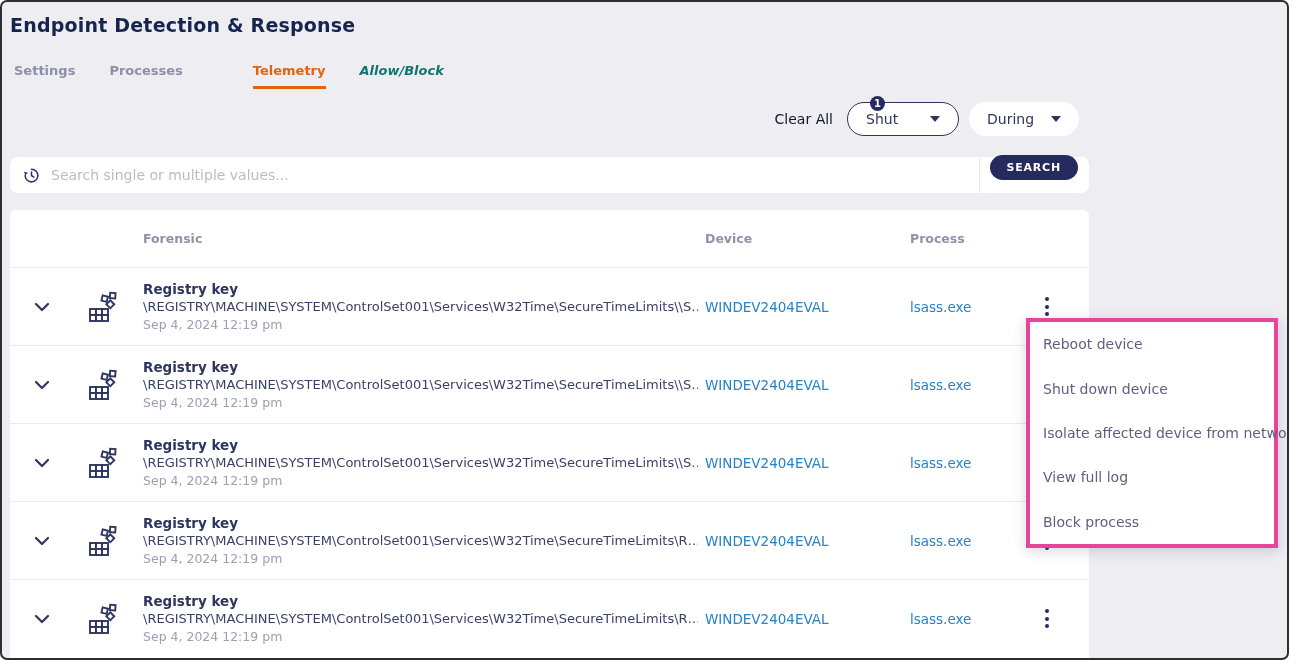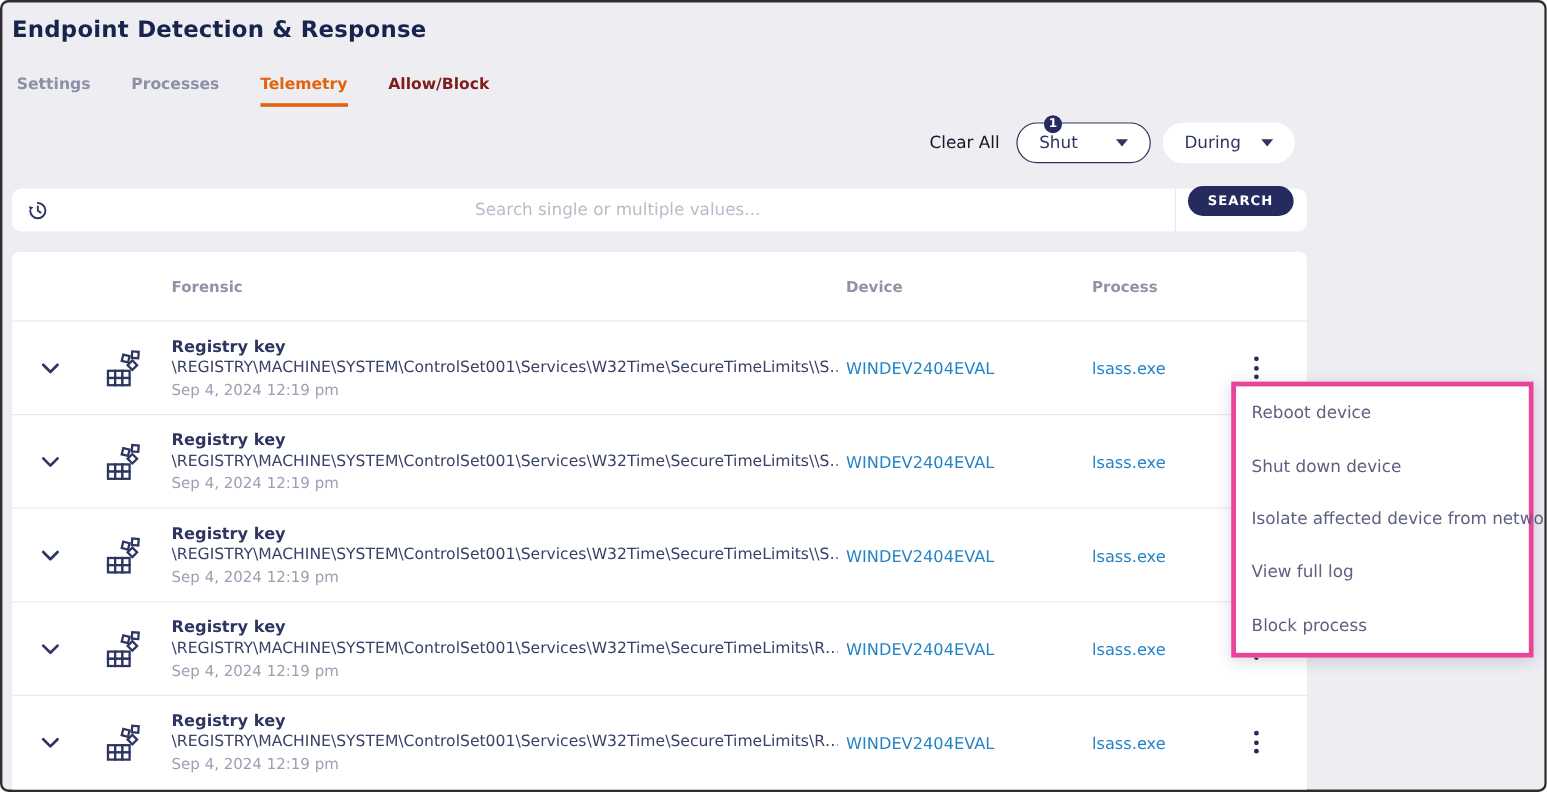--- a/index.html
+++ b/index.html
@@ -11,22 +11,22 @@
     background:#ededf2; overflow:hidden;padding-left:48px;
   }
   
   .page-title {
     position:absolute; left:8px; top:12px;
     font-size:19px; font-weight:bold; color:#17254e; letter-spacing:.2px;
   }
   
   .tabs { position:absolute; left:12px; top:61px; display:flex; gap:34px; }
   .tab { font-size:13px; font-weight:bold; color:#8b90a6; padding-bottom:8px; cursor:pointer; }
-  .tab.alt { color:#7f1d1d; }
-  .tab.active { color:#e2620d; border-bottom:3px solid #e2620d; }
+  .tab.alt { color:#0f766e;font-style:italic; }
+  .tab.active { color:#e2620d; border-bottom:3px solid #e2620d;margin-left:36px; }
   
   .filters { position:absolute; top:100px; left:0; width:1077px; display:flex; justify-content:flex-end; align-items:center; gap:10px; }
   .clear-all { font-size:14px; color:#0f172a; margin-right:4px; cursor:pointer; }
   .pill {
     position:relative; height:34px; border-radius:17px; background:#fff;
     display:flex; align-items:center; justify-content:space-between;
     padding:0 18px; font-size:14px; color:#2e3560; cursor:pointer;
   }
   .pill.outlined { border:1.5px solid #2e3560; width:112px; }
   .pill.plain { width:110px; }
@@ -37,21 +37,21 @@
     display:flex; align-items:center; justify-content:center; padding:0 3px;
   }
   
   .searchbar {
     position:absolute; left:8px; top:155px; width:1079px; height:36px;
     background:#fff; border-radius:8px; display:flex; align-items:center;
   }
   .history-icon { margin:0 10px 0 12px; display:flex; }
   .search-input {
     flex:1; border:none; outline:none; font-size:14px; color:#3a4168; height:100%;
-    font-family:"DejaVu Sans","Liberation Sans",sans-serif; background:transparent;text-align:center;
+    font-family:"DejaVu Sans","Liberation Sans",sans-serif; background:transparent;
   }
   .search-input::placeholder { color:#b9bcc9; }
   .search-divider { width:1px; height:36px; background:#e7e7ee; }
   .search-btn {
     margin:0 11px 16px 10px; height:25px; padding:0 17px; border:none; border-radius:13px;
     background:#262b5f; color:#fff; font-size:11px; font-weight:bold; letter-spacing:.8px;
     font-family:"DejaVu Sans","Liberation Sans",sans-serif; cursor:pointer;
   }
   
   .table {

